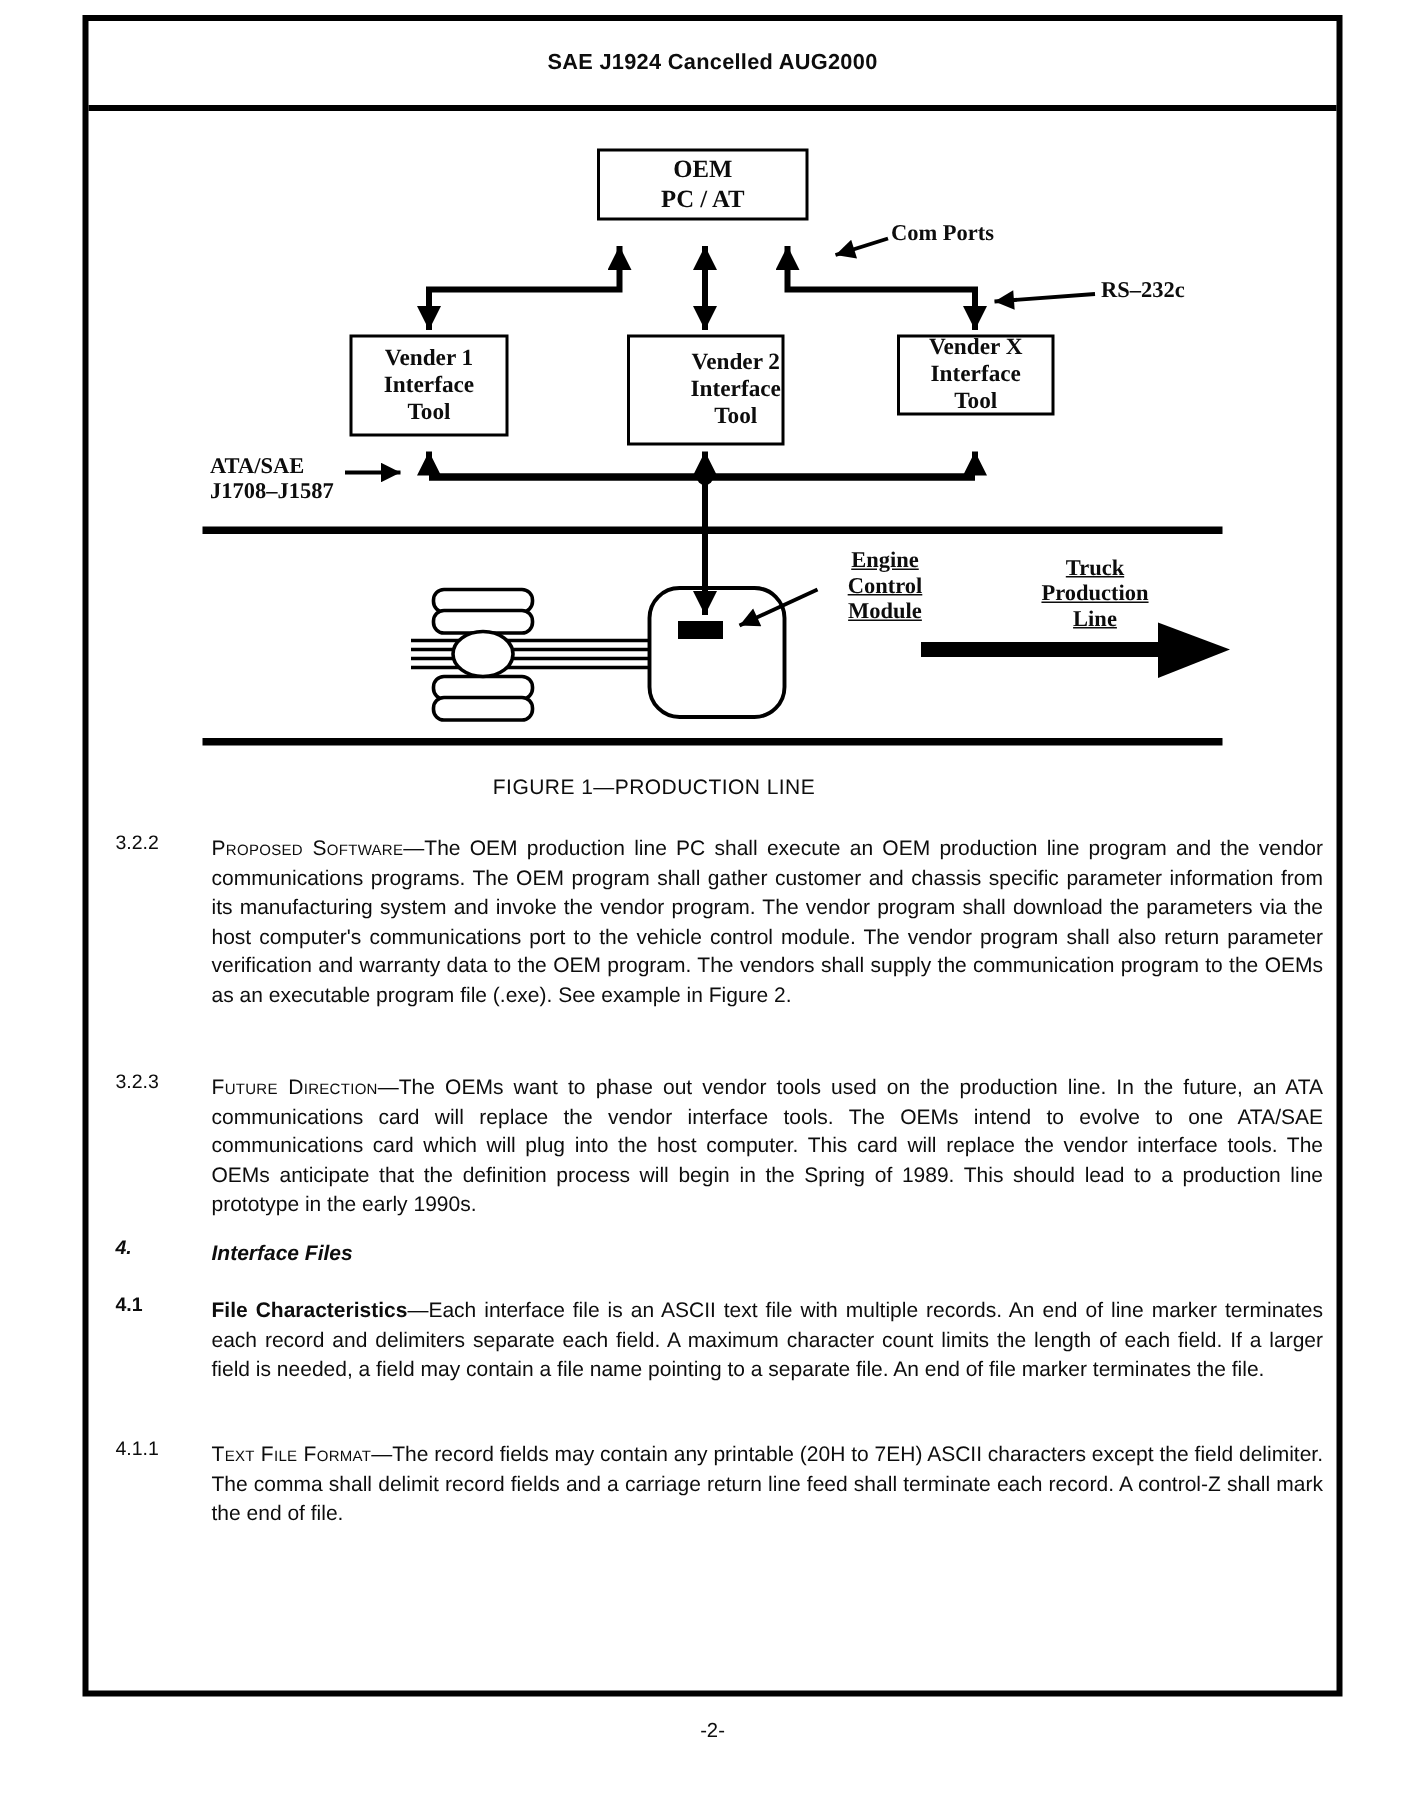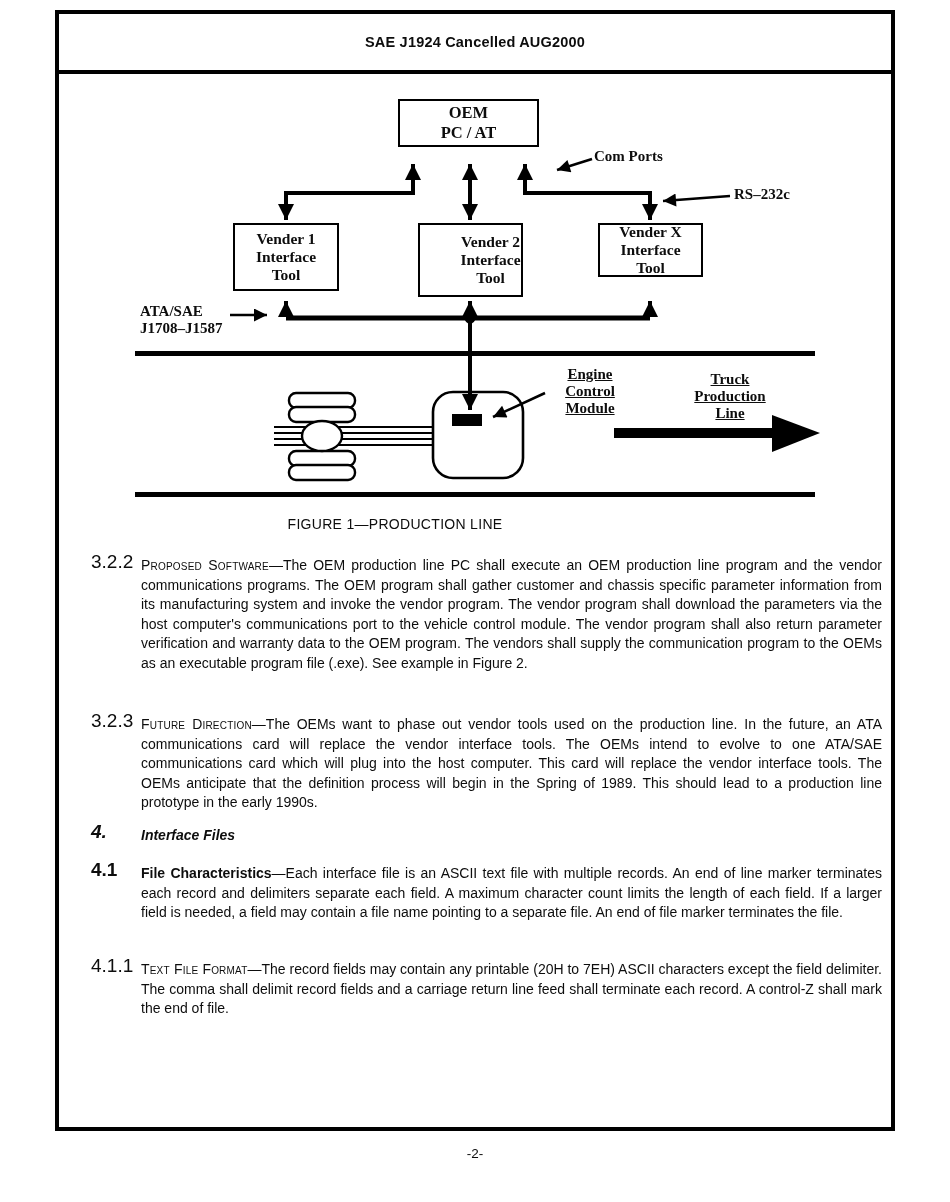--- a/index.html
+++ b/index.html
@@ -31,25 +31,25 @@
   .dbox.oem{font-size:16.5px;line-height:20px;}
   .dbox.vendor{font-size:15.5px;line-height:18px;}
   .dlabel{
     position:absolute;z-index:2;
     font-family:"Liberation Serif","DejaVu Serif",serif;
     font-weight:bold;font-size:15px;line-height:17px;white-space:nowrap;
   }
   .dlabel.center{text-align:center;white-space:normal;text-decoration:underline;}
   .fig-caption{
     left:55px;width:680px;top:516px;text-align:center;
-    font-size:14px;letter-spacing:.3px;z-index:2;
+    font-size:14px;letter-spacing:.3px;z-index:2;padding-left:41px;
   }
   
   .section{position:absolute;left:73px;width:813px;z-index:2;}
-  .sec-num{position:absolute;left:18px;top:0;font-size:19px;line-height:19.5px;}
+  .sec-num{position:absolute;left:4px;top:0;font-size:13px;line-height:19.5px;}
   .sec-num.hnum{font-weight:bold;font-style:italic;}
   .sec-num.bnum{font-weight:bold;}
   .sec-body{
     margin:4px;padding-left:64px;font-size:14px;line-height:19.5px;
     text-align:justify;
   }
   .lead-sc{font-variant:small-caps;letter-spacing:.2px;}
   .lead-bold{font-weight:bold;}
   .lead-heading{font-weight:bold;font-style:italic;}
   .footer-page{

